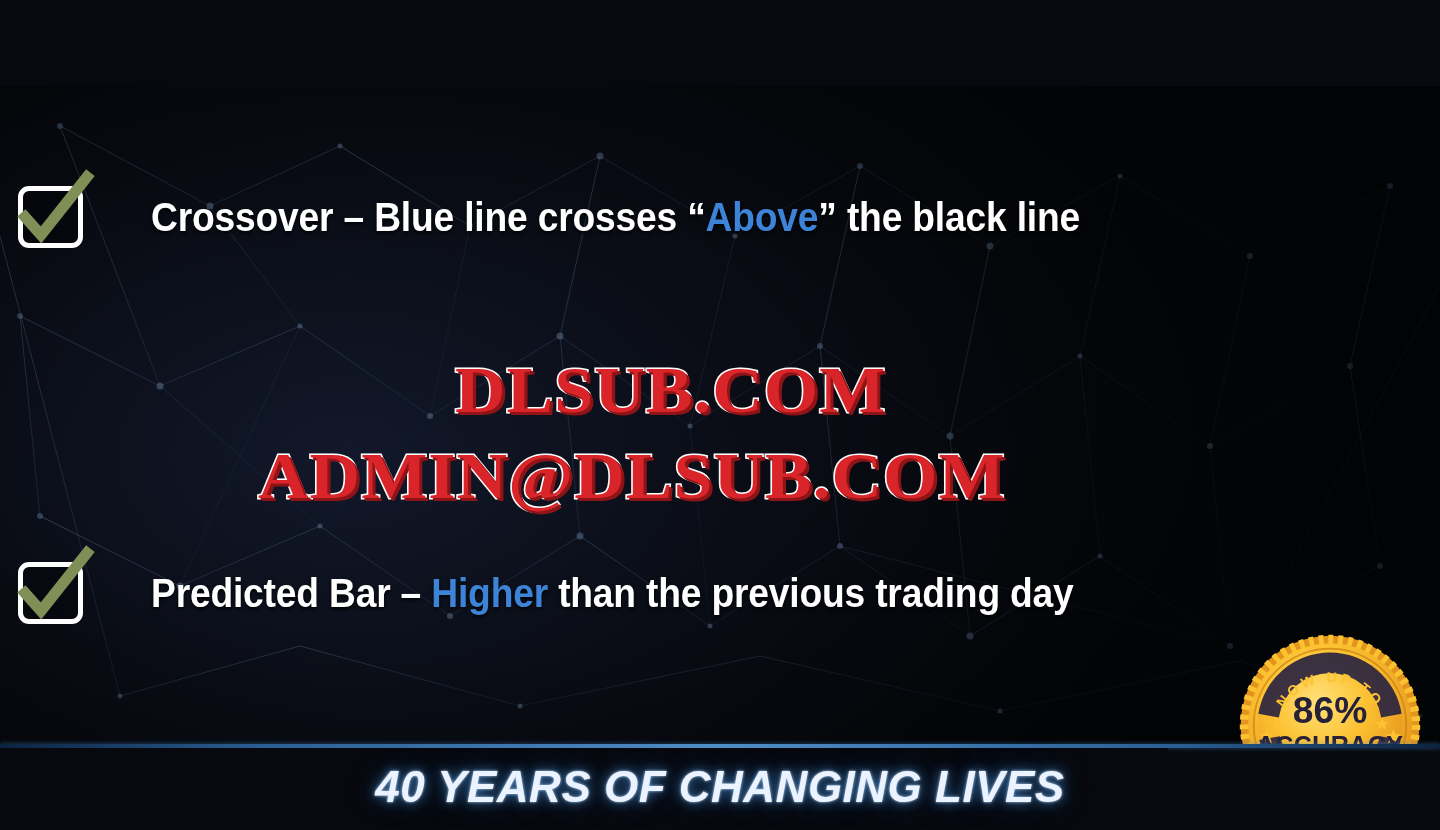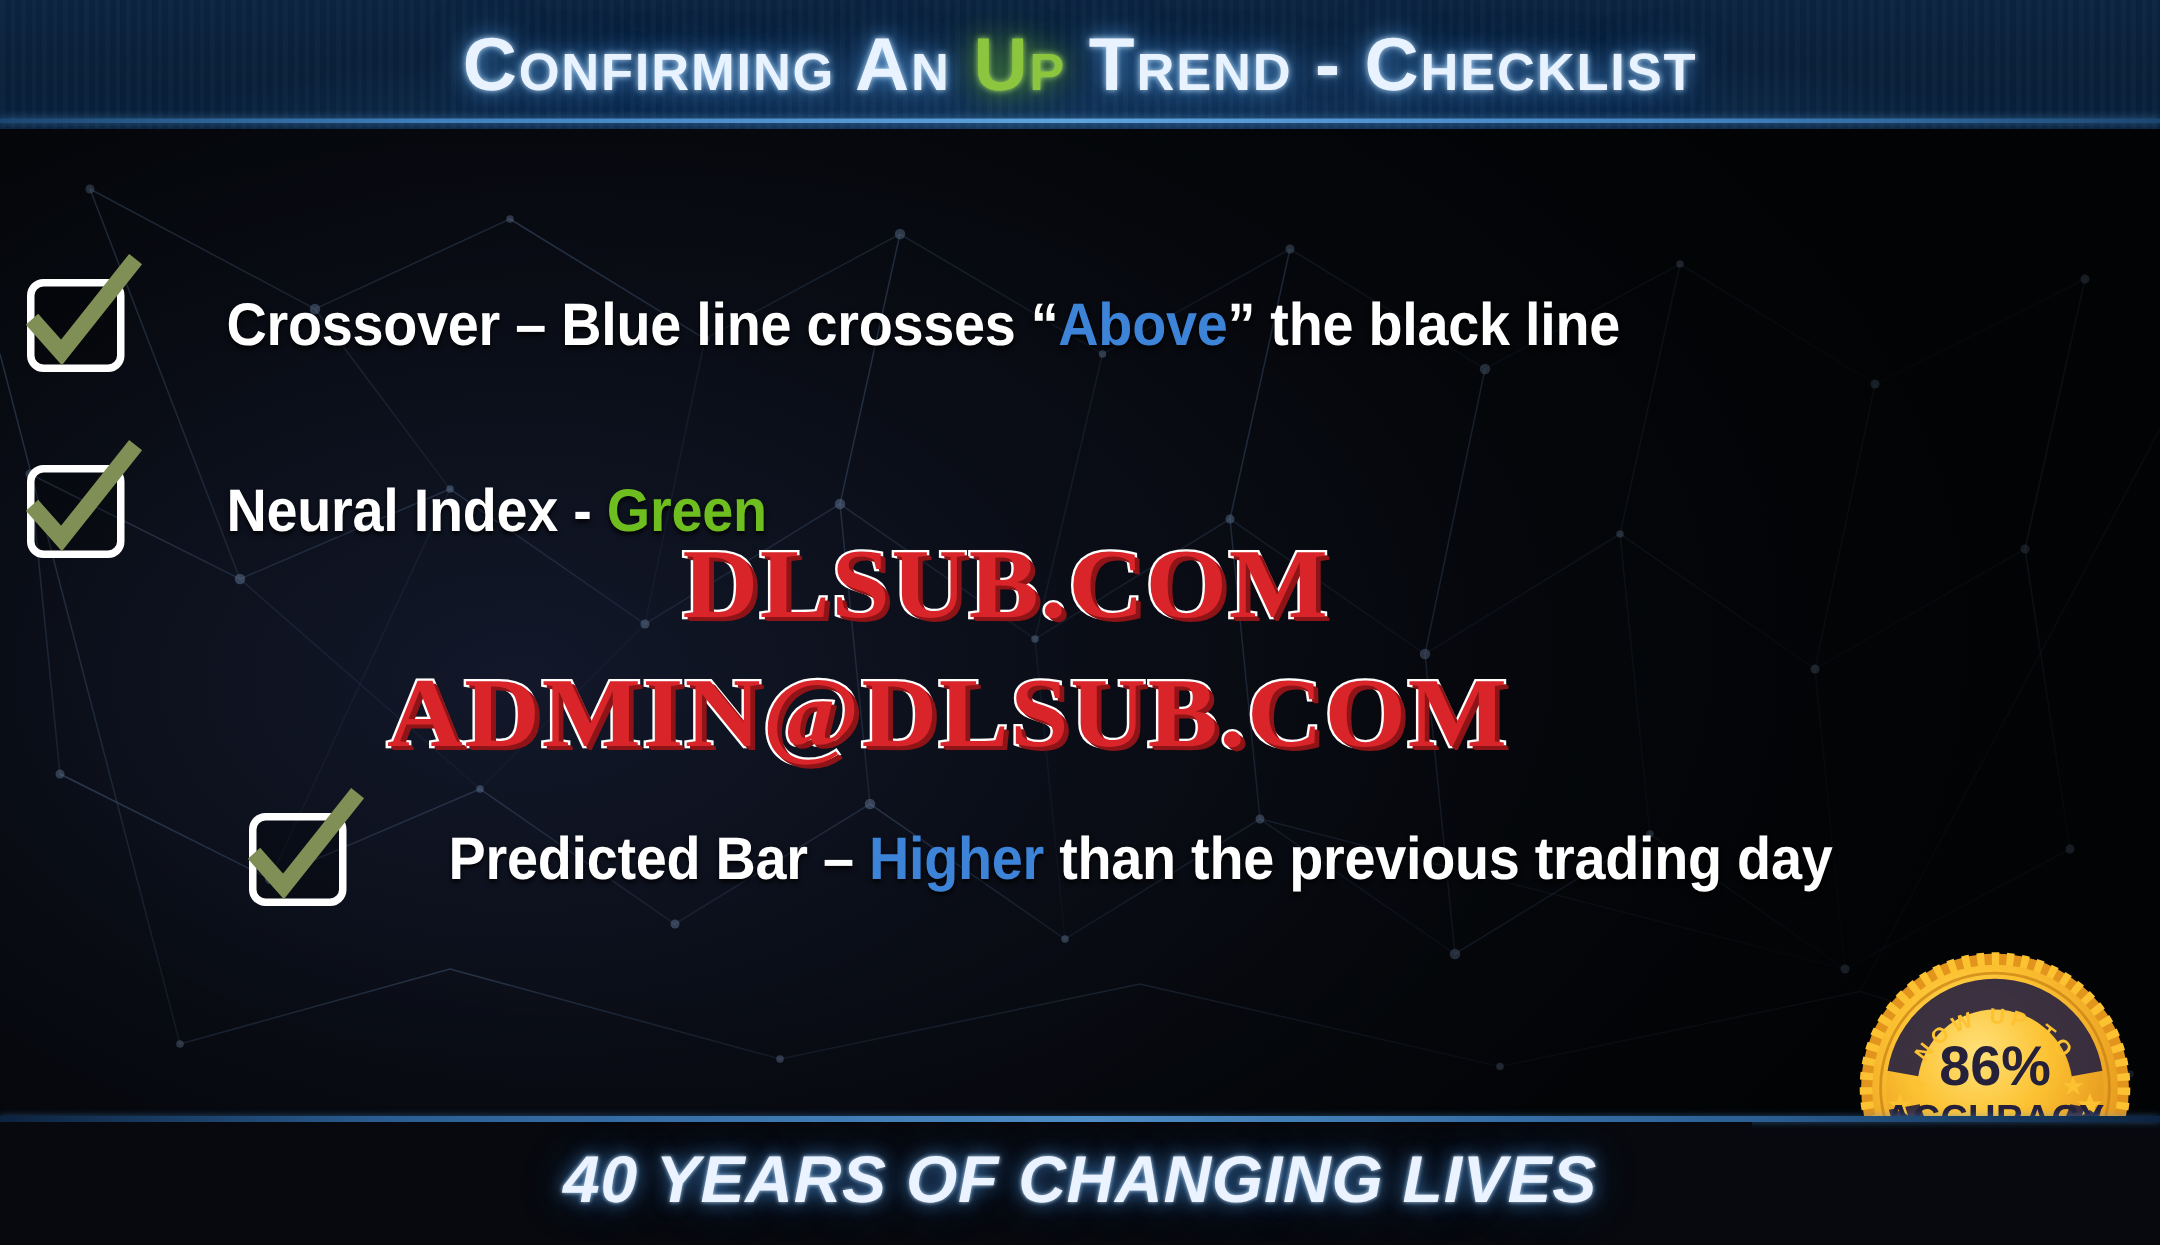--- a/index.html
+++ b/index.html
@@ -77,21 +77,21 @@
     pointer-events:none;
   }
 
   
   .checklist { position:absolute; left:0; top:0; width:1440px; height:588px; }
 
   .row { position:absolute; left:0; width:1440px; height:74px; display:flex; align-items:center; }
   .row-0 { top:94px; }
   .row-1 { top:218px; }
   .row-2 { top:346px; }
-  .row-3 { top:450px;justify-content:center; }
+  .row-3 { top:470px; }
 
   .checkbox {
     position:relative;
     flex:0 0 auto;
     margin-left:18px;
     width:65px; height:62px;
     border:5px solid #ffffff;
     border-radius:11px;
     background:rgba(0,0,0,.25);
   }
@@ -160,27 +160,20 @@
       0 0 12px rgba(80,155,230,.7),
       0 0 26px rgba(35,100,180,.5);
     white-space:nowrap;
   }
 </style>
 </head>
 <body>
 
 <div id="slide">
 
-  <div class="header">
-    <div class="header-sheen"></div>
-    <div class="title">
-      <span>Confirming An </span><span class="up">Up</span><span> Trend - Checklist</span>
-    </div>
-    <div class="header-rule2"></div>
-  </div>
 
   <div class="body-area">
 
     <svg class="net" viewBox="0 0 1440 658" preserveAspectRatio="none">
       <defs>
         <linearGradient id="lg" x1="0" y1="0" x2="1" y2="1">
           <stop offset="0%" stop-color="#4d6686" stop-opacity=".55"></stop>
           <stop offset="100%" stop-color="#1d2b40" stop-opacity=".18"></stop>
         </linearGradient>
       </defs>
@@ -245,30 +238,20 @@
         <div class="checkbox">
           <svg viewBox="0 0 92 88">
             <path d="M14 44 L30 62 L76 4" fill="none" stroke="#7f8f55" stroke-width="11" stroke-linecap="square" stroke-linejoin="miter"></path>
           </svg>
         </div>
         <div class="row-text">
           <span>Crossover – Blue line crosses “</span><span class="blue">Above</span><span>” the black line</span>
         </div>
       </div>
 
-      <div class="row row-1">
-        <div class="checkbox">
-          <svg viewBox="0 0 92 88">
-            <path d="M14 44 L30 62 L76 4" fill="none" stroke="#7f8f55" stroke-width="11" stroke-linecap="square" stroke-linejoin="miter"></path>
-          </svg>
-        </div>
-        <div class="row-text">
-          <span>Neural Index - </span><span class="green">Green</span>
-        </div>
-      </div>
 
 
       <div class="row row-3">
         <div class="checkbox">
           <svg viewBox="0 0 92 88">
             <path d="M14 44 L30 62 L76 4" fill="none" stroke="#7f8f55" stroke-width="11" stroke-linecap="square" stroke-linejoin="miter"></path>
           </svg>
         </div>
         <div class="row-text">
           <span>Predicted Bar – </span><span class="blue">Higher</span><span> than the previous trading day</span>

